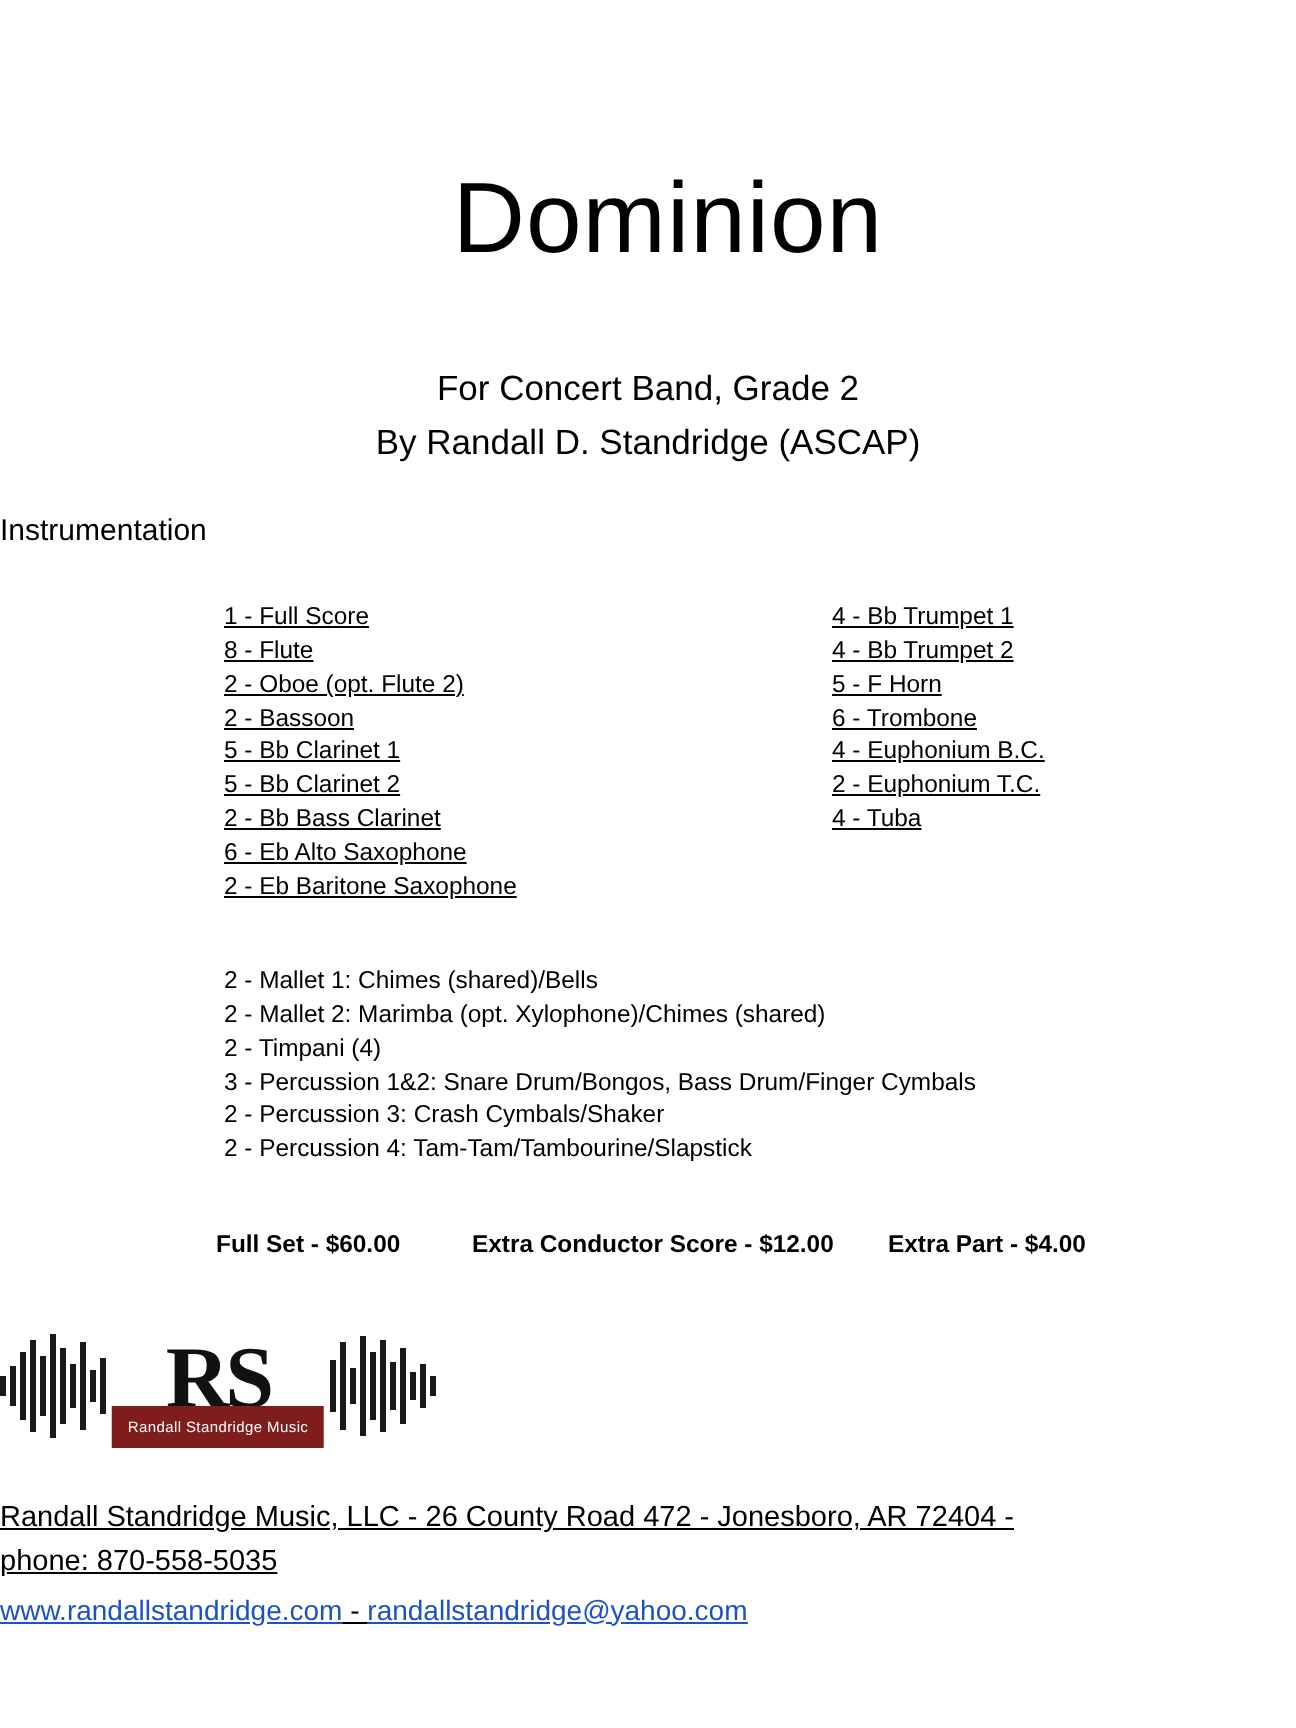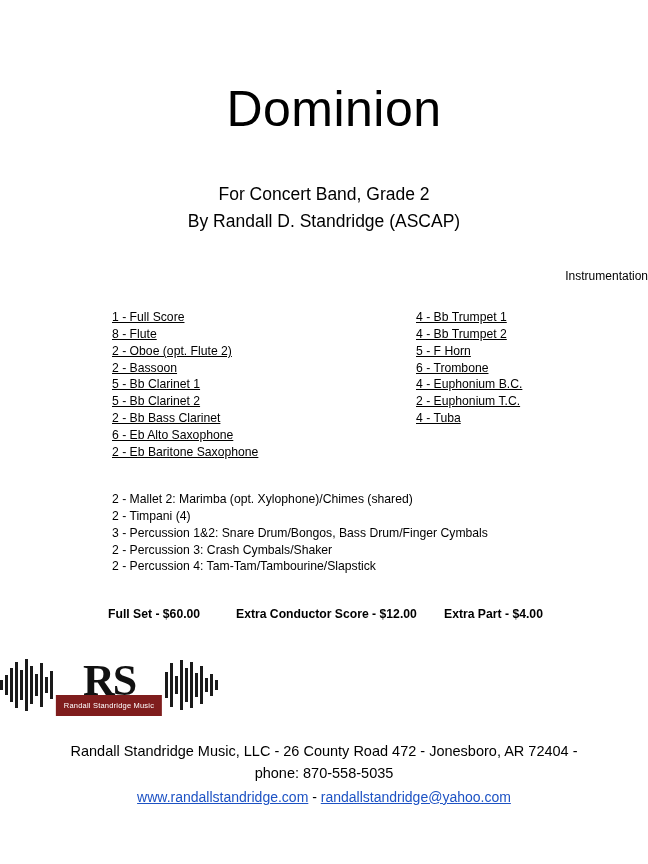--- a/index.html
+++ b/index.html
@@ -33,23 +33,23 @@
   }
   .subtitle-block {
     text-align: center;
     margin-top: 44px;
   }
   .subtitle {
     font-size: 17.5px;
     line-height: 1.55;
   }
   .instrumentation-head {
-    text-align: right;
-    font-size: 12px;
-    margin-top: 34px;
+    text-align: left;
+    font-size: 15px;
+    margin-top: 22px;
   }
   .inst-columns {
     margin-top: 20px;
     padding-left: 112px;
     padding-right: 60px;
     position: relative;
     height: 182px;
     box-sizing: border-box;
   }
   .inst-col {
@@ -135,21 +135,22 @@
     transform: translateX(-50%);
     background: #7f1d1d;
     color: #fff;
     font-size: 7.5px;
     padding: 6px 8px;
     white-space: nowrap;
     letter-spacing: 0.2px;
   }
   .footer {
     margin-top: 20px;
-    text-align: center;
+    text-align: left;
+    text-decoration: underline;
   }
   .footer-line {
     font-size: 14.5px;
     line-height: 1.5;
   }
   .links {
     margin-top: 4px;
     font-size: 14px;
   }
   .links a {
@@ -192,20 +193,21 @@
       <div class="inst-line">4 - Bb Trumpet 2</div>
       <div class="inst-line">5 - F Horn</div>
       <div class="inst-line">6 - Trombone</div>
       <div class="inst-line">4 - Euphonium B.C.</div>
       <div class="inst-line">2 - Euphonium T.C.</div>
       <div class="inst-line">4 - Tuba</div>
     </div>
   </div>
 
   <div class="perc-block">
+    <div class="perc-line">2 - Mallet 1: Chimes (shared)/Bells</div>
     <div class="perc-line">2 - Mallet 2: Marimba (opt. Xylophone)/Chimes (shared)</div>
     <div class="perc-line">2 - Timpani (4)</div>
     <div class="perc-line">3 - Percussion 1&amp;2:  Snare Drum/Bongos, Bass Drum/Finger Cymbals</div>
     <div class="perc-line">2 - Percussion 3:  Crash Cymbals/Shaker</div>
     <div class="perc-line">2 - Percussion 4:  Tam-Tam/Tambourine/Slapstick</div>
   </div>
 
   <div class="pricing">
     <div class="price-item p0">Full Set - $60.00</div>
     <div class="price-item p1">Extra Conductor Score - $12.00</div>

